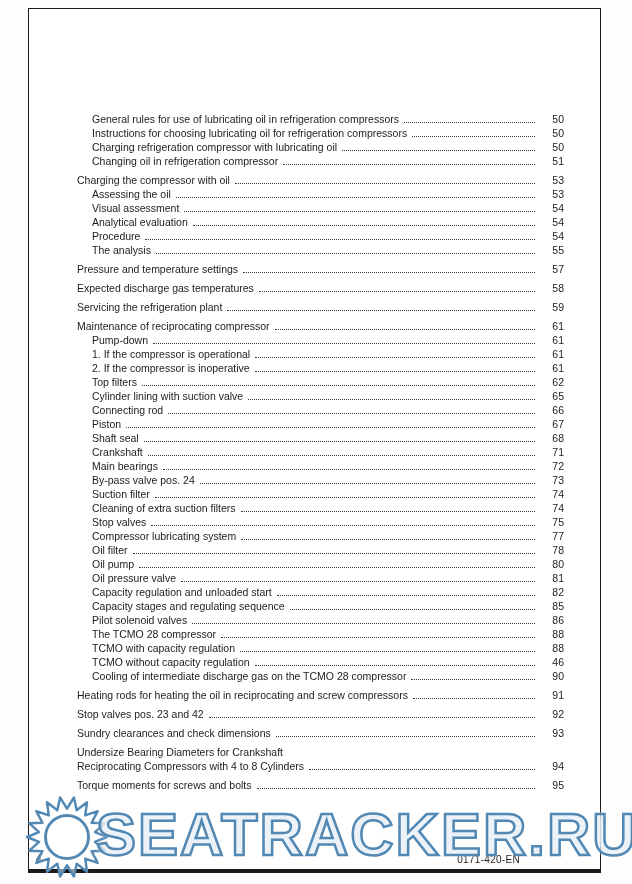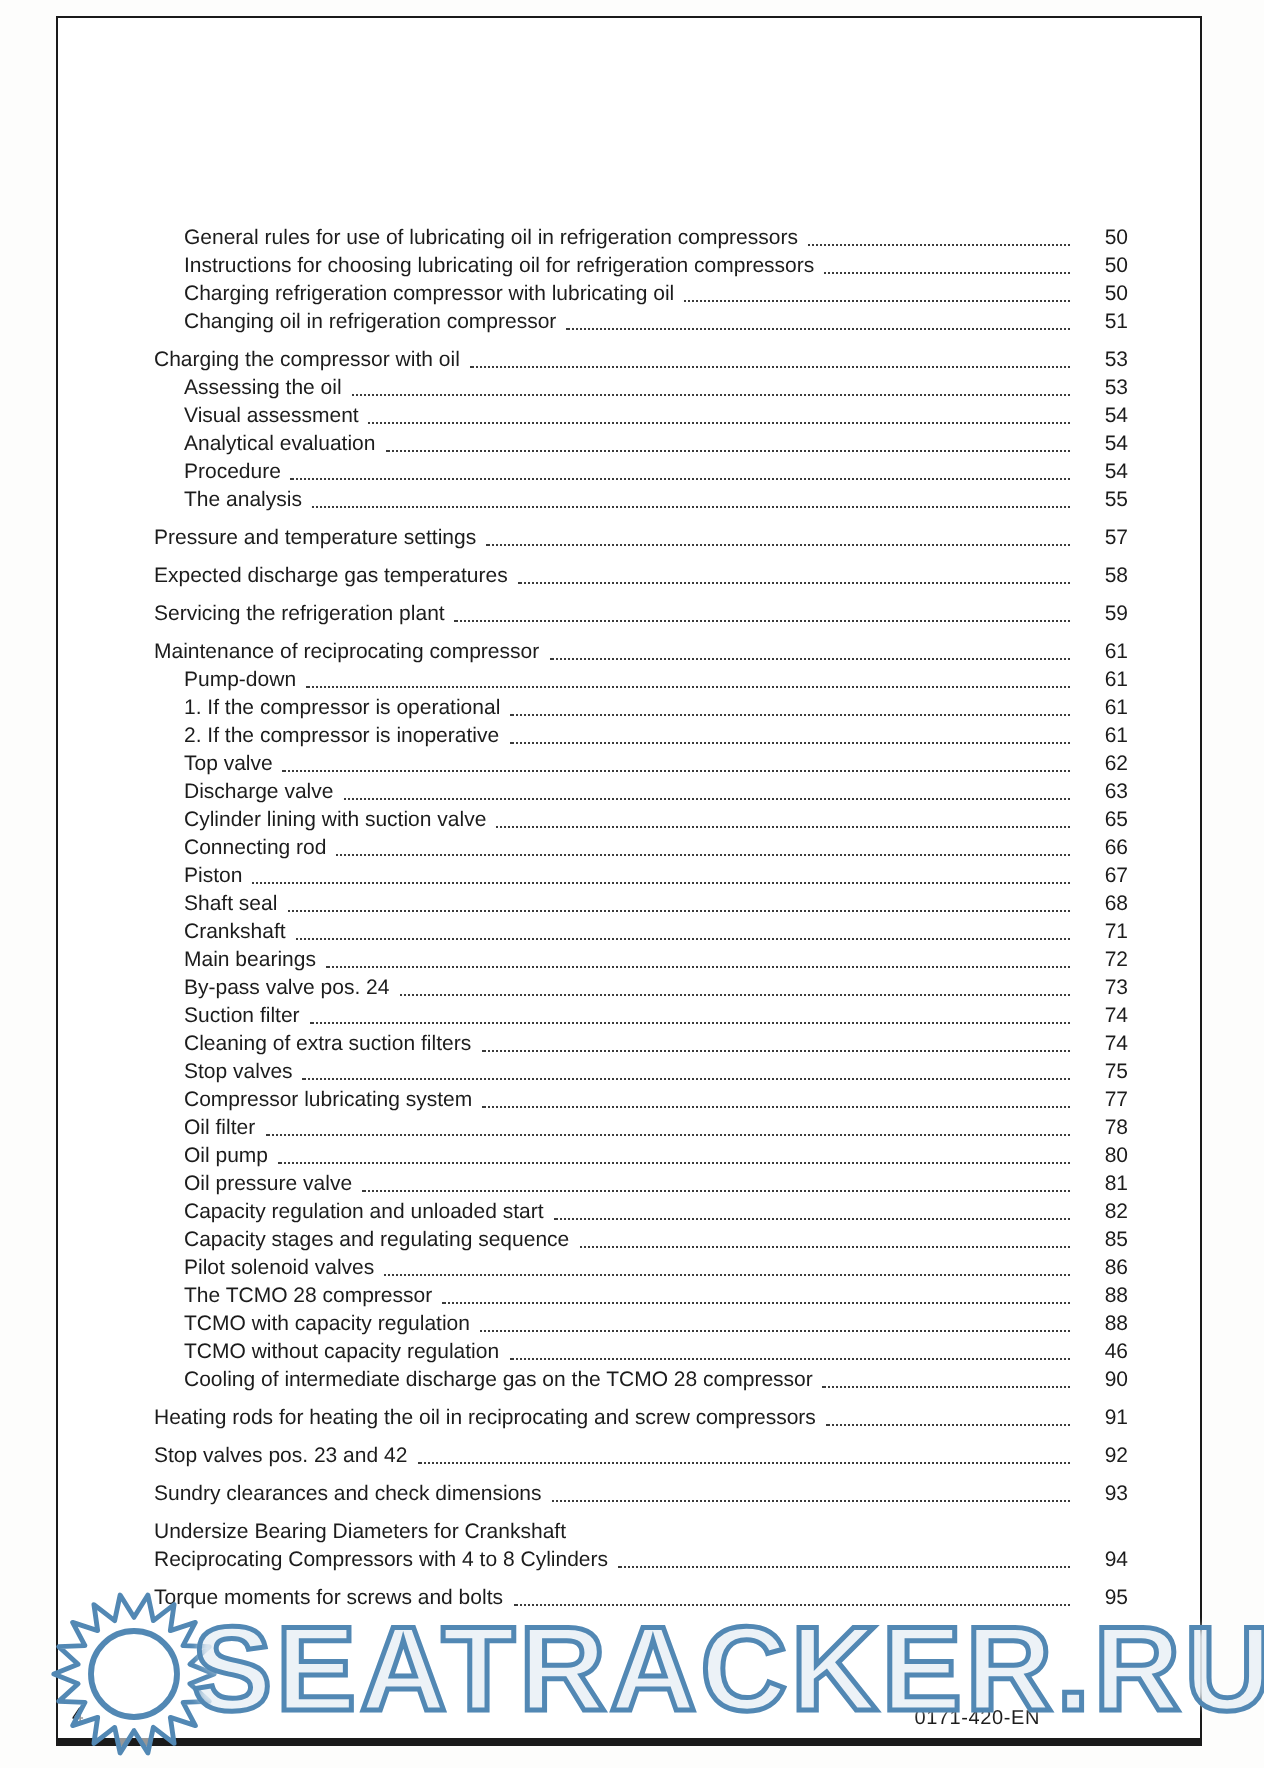--- a/index.html
+++ b/index.html
@@ -134,28 +134,23 @@
       <span class="label">1. If the compressor is operational</span>
       <span class="dots"></span>
       <span class="page">61</span>
     </div>
     <div class="row lvl2">
       <span class="label">2. If the compressor is inoperative</span>
       <span class="dots"></span>
       <span class="page">61</span>
     </div>
     <div class="row lvl2">
-      <span class="label">Top valve</span>
+      <span class="label">Top filters</span>
       <span class="dots"></span>
       <span class="page">62</span>
-    </div>
-    <div class="row lvl2">
-      <span class="label">Discharge valve</span>
-      <span class="dots"></span>
-      <span class="page">63</span>
     </div>
     <div class="row lvl2">
       <span class="label">Cylinder lining with suction valve</span>
       <span class="dots"></span>
       <span class="page">65</span>
     </div>
     <div class="row lvl2">
       <span class="label">Connecting rod</span>
       <span class="dots"></span>
       <span class="page">66</span>

